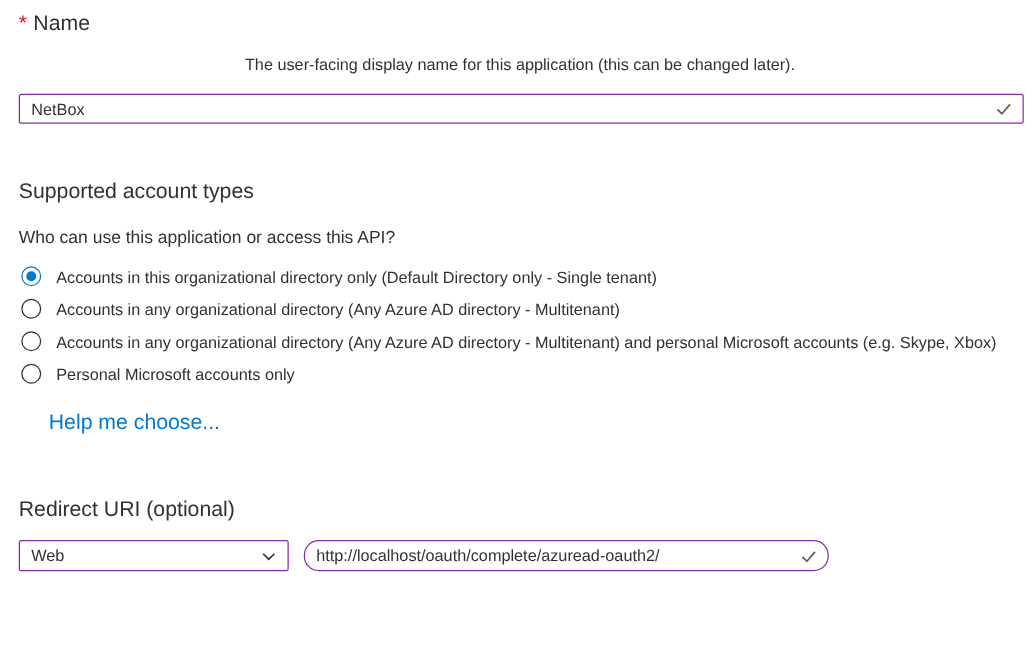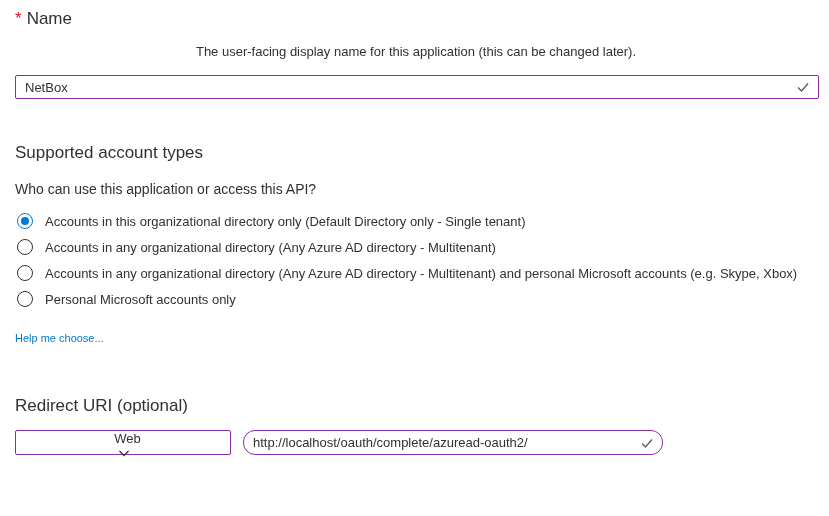--- a/index.html
+++ b/index.html
@@ -85,25 +85,26 @@
   .radio-row.selected .radio-dot { background: #0078d4; }
   .radio-label {
     font-size: 13px;
     margin-left: 12px;
     white-space: nowrap;
   }
 
   .help-link {
     display: inline-block;
     margin-top: 18px;
-    font-size: 11px;
+    font-size: 17px;
     line-height: 16px;
     color: #0078d4;
     text-decoration: none;
     cursor: pointer;
+    margin-left: 24px;
   }
 
   .redirect-section { margin-top: 49px; }
   .redirect-description {
     font-size: 13px;
     line-height: 19px;
     margin: 10px 0 0 0;
     max-width: 802px;
   }
   .redirect-row {
@@ -115,21 +116,20 @@
     width: 216px;
     height: 25px;
     border: 1px solid #8a2da5;
     border-radius: 2px;
     display: flex;
     align-items: center;
     font-size: 13px;
     padding-left: 9px;
     cursor: pointer;
     background: #fff;
-    flex-direction: column;
   }
   .select-box .select-value { flex: 1; }
   .select-box .chevron { margin-right: 8px; display: flex; }
   .uri-input-wrap {
     margin-left: 12px;
     margin-top: 0;
     width: 420px;
     height: 25px;
     border-radius: 12px;
   }

